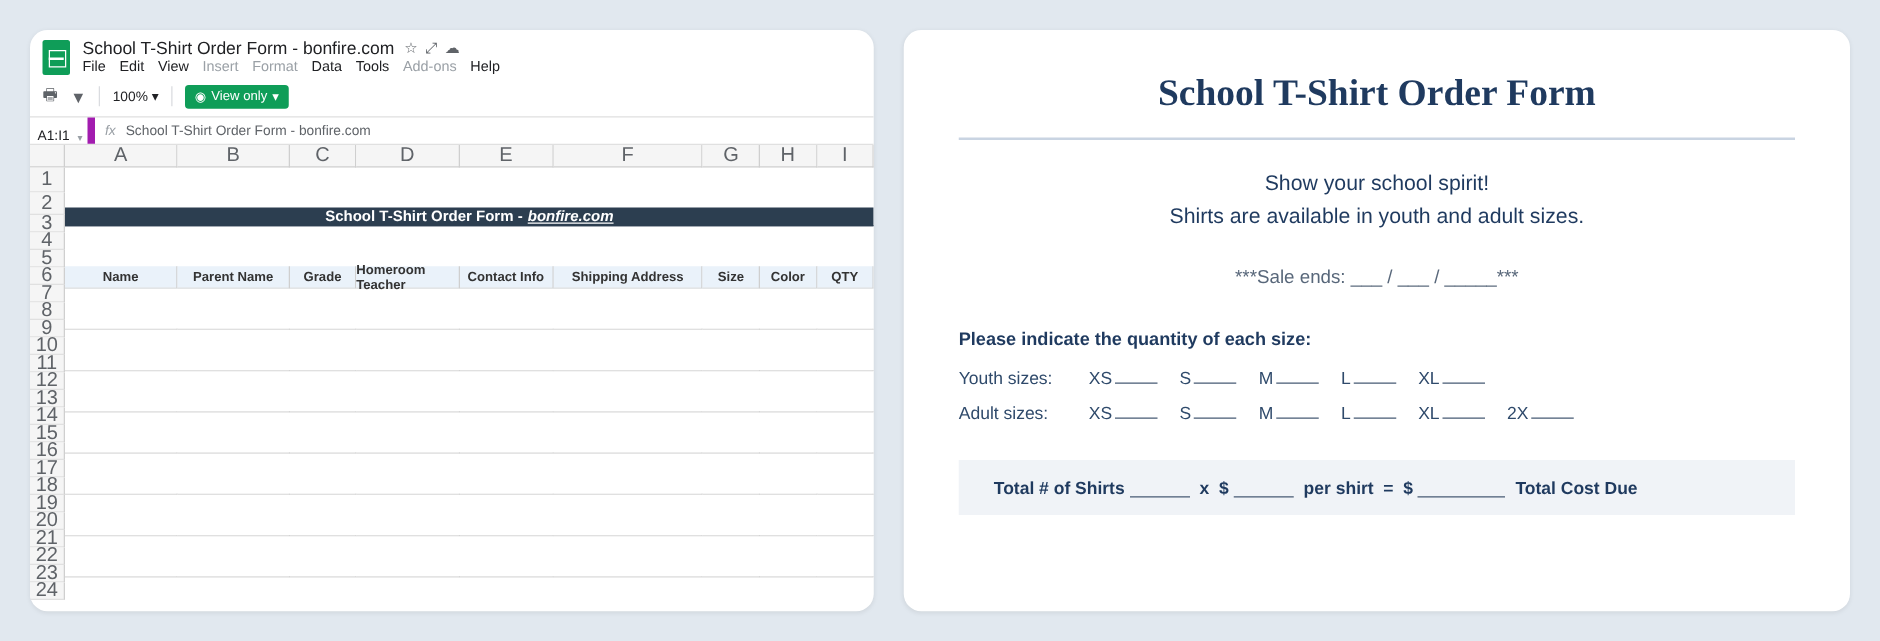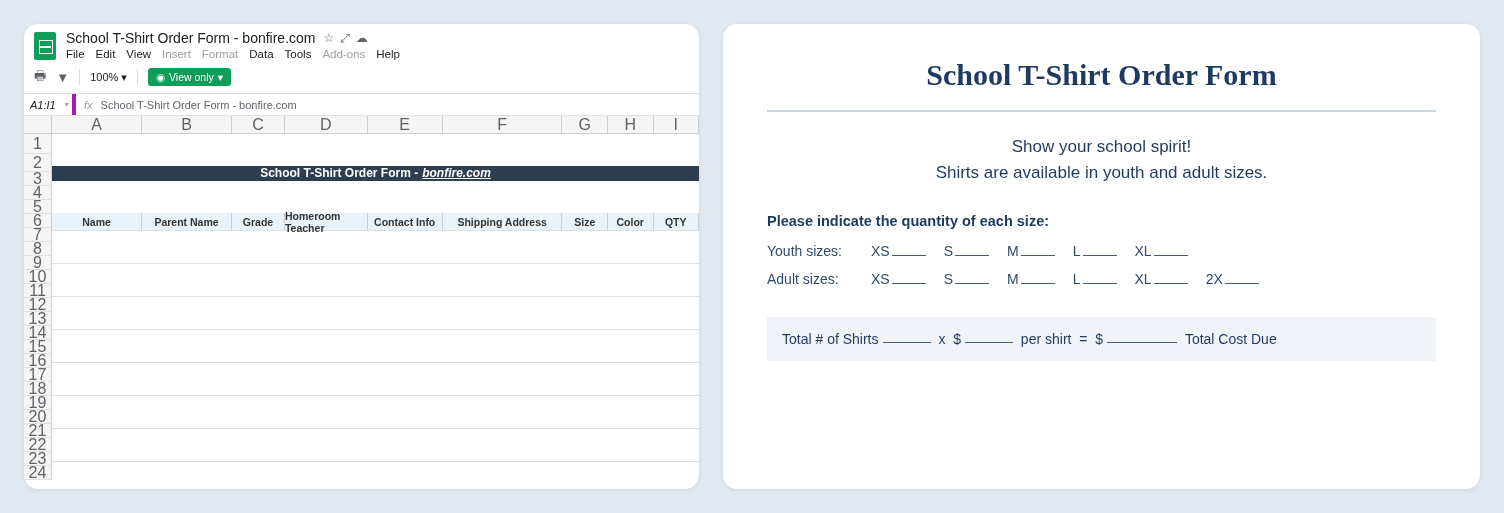--- a/index.html
+++ b/index.html
@@ -54,21 +54,21 @@
   background: #0f9d58; color: #fff; font-size: 10.5px;
   padding: 3px 8px; border-radius: 3px; display: inline-flex; align-items: center; gap: 4px;
 }
 
 
 .formula-bar {
   display: flex; align-items: center; gap: 8px;
   border-bottom: 1px solid #e0e0e0; font-size: 11px; color: #5f6368;
   height: 22px; padding: 0 6px;
 }
-.namebox { width: 46px; border-right: 4px solid #a21caf; height: 100%; display: flex; align-items: center; color: #202124; justify-content: space-between; padding-right: 4px; font-style: italic;}
+.namebox { width: 46px; border-right: 6px solid #a21caf; height: 100%; display: flex; align-items: flex-end; color: #202124; justify-content: space-between; padding-right: 4px;}
 .fx { font-style: italic; color: #9aa0a6; }
 .formula-text { color: #5f6368; font-size: 11px; }
 .corner { width: 28px; height: 18px; border-right: 1px solid #cfcfcf; border-bottom: 1px solid #cfcfcf; background: #f5f5f5; flex-shrink: 0; }
 .col-headers { display: flex; flex: 1; }
 .col-headers div {
   flex: 1; height: 18px; display: flex; align-items: center; justify-content: center;
   border-right: 1px solid #cfcfcf; border-bottom: 1px solid #cfcfcf; background: #f5f5f5; color: #5f6368;
 }
 .col-headers .col-A { flex: 1.2; } .col-headers .col-B { flex: 1.2; }
 .col-headers .col-C { flex: 0.7; } .col-headers .col-D { flex: 1.1; }
@@ -113,23 +113,23 @@
 }
 .form-rule { height: 2px; background: #c9d4e2; margin: 0 0 22px; }
 .spirit { text-align: center; color: #1f3a5f; font-size: 17px; line-height: 1.5; margin-bottom: 28px; }
 .sale-ends { text-align: center; color: #58677a; font-size: 15px; margin-bottom: 34px; }
 .prompt { font-weight: bold; color: #1f3a5f; font-size: 14.5px; margin-bottom: 14px; }
 .size-row { display: flex; gap: 18px; color: #2f4a6b; font-size: 14px; margin-bottom: 12px; align-items: baseline; }
 .size-row .lbl { width: 86px; }
 .size-row .sz { display: flex; align-items: baseline; gap: 2px; }
 .blank { display: inline-block; border-bottom: 1px solid #475b74; height: 12px; vertical-align: baseline; } .w24 { width: 34px; } .w34 { width: 48px; } .w60 { width: 70px; }
 .total-box {
-  background: #f0f3f7; padding: 14px 15px; margin-top: 18px;
-  color: #1f3a5f; font-weight: normal; font-size: 14px;
-  display: flex; align-items: flex-start; gap: 4px; flex-wrap: wrap;
+  background: #f0f3f7; padding: 14px 28px; margin-top: 18px;
+  color: #1f3a5f; font-weight: bold; font-size: 14px;
+  display: flex; align-items: flex-end; gap: 4px; flex-wrap: wrap;
 }
 </style>
 </head>
 <body>
 
 <div class="card sheets-card">
   <div class="sheets-titlebar">
     <div class="sheets-logo"></div>
     <div class="title-stack">
       <div class="doc-title-row">
@@ -478,20 +478,21 @@
   </div>
 </div>
 
 <div class="card form-card">
   <div class="form-title">School T-Shirt Order Form</div>
   <div class="form-rule"></div>
   <div class="spirit">
     <div>Show your school spirit!</div>
     <div>Shirts are available in youth and adult sizes.</div>
   </div>
+  <div class="sale-ends">***Sale ends: ___ / ___ / _____***</div>
   <div class="prompt">Please indicate the quantity of each size:</div>
 
   <div class="size-row">
     <span class="lbl">Youth sizes:</span>
     <span class="sz">
         <span>XS</span>
         <span class="blank w24"></span>
       </span>
     <span class="sz">
         <span>S</span>

